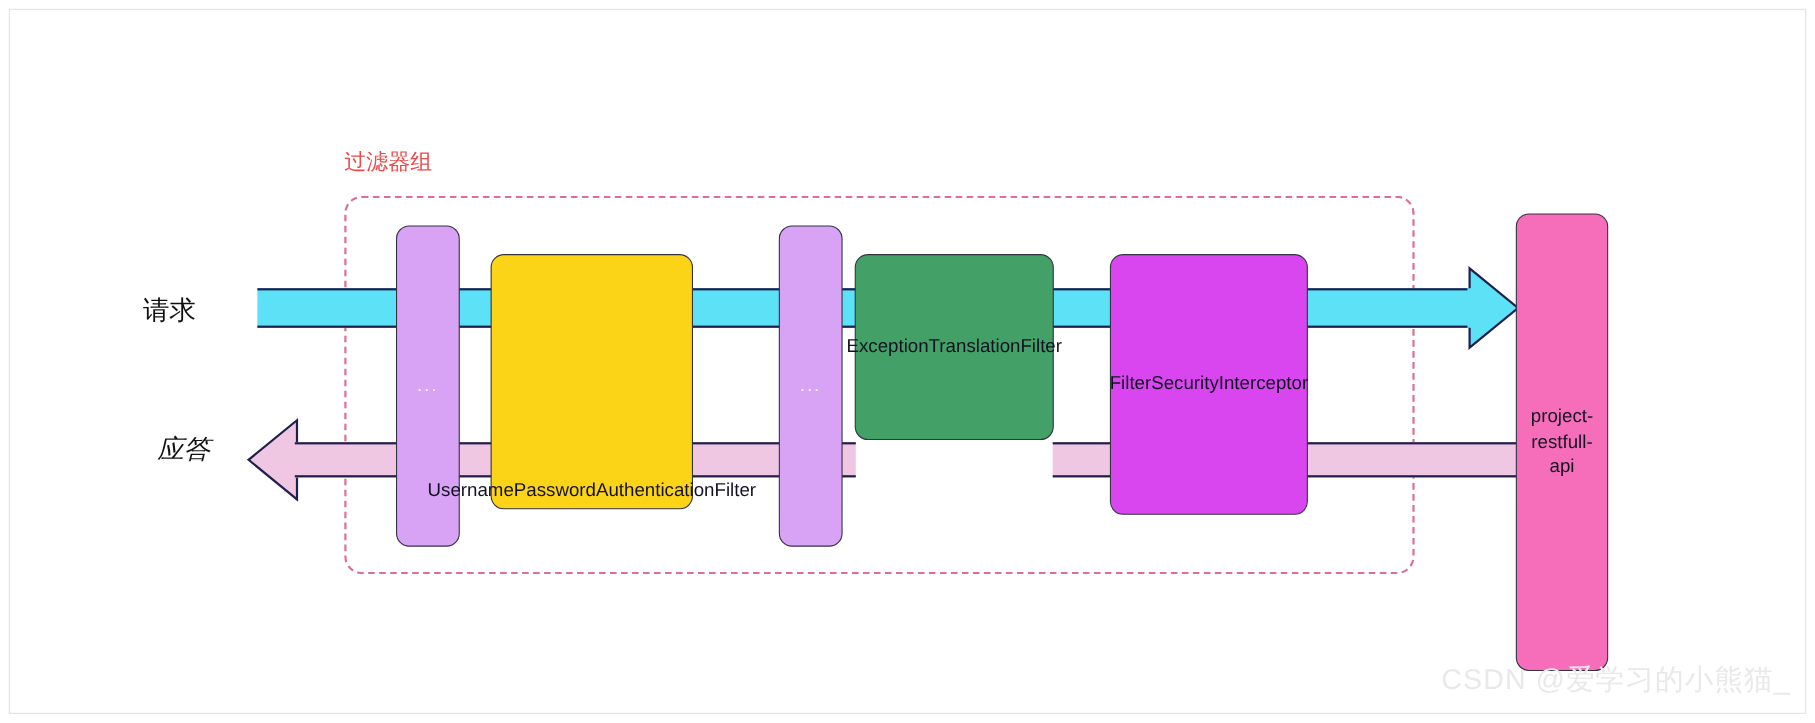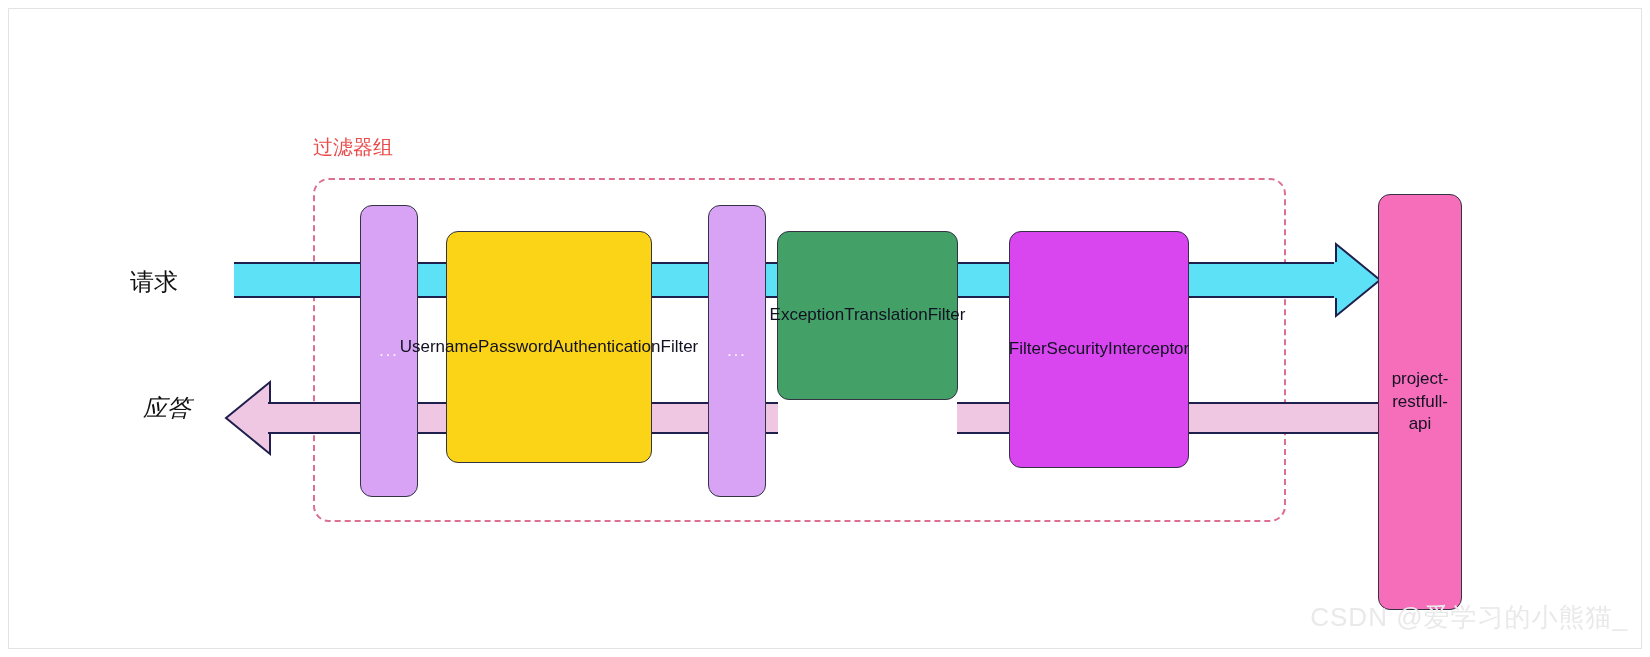--- a/index.html
+++ b/index.html
@@ -168,21 +168,21 @@
   <div class="bar response" style="left:417px; top:402px; width:30px;"></div>
   <div class="bar response" style="left:627px; top:402px; width:82px;"></div>
   <div class="bar response" style="left:765px; top:402px; width:13px;"></div>
   <div class="bar response" style="left:957px; top:402px; width:53px;"></div>
   <div class="bar response" style="left:1188px; top:402px; width:192px;"></div>
 
   <div class="node dots" style="left:360px; top:205px; width:58px; height:292px;">
     <span>...</span>
   </div>
 
-  <div class="node yellow" style="left:446px; top:231px; width:206px; height:232px;">
+  <div class="node yellow" style="left:446px; top:231px; width:184px; height:232px;align-items:flex-end;">
     <span>UsernamePasswordAuthenticationFilter</span>
   </div>
 
   <div class="node dots" style="left:708px; top:205px; width:58px; height:292px;">
     <span>...</span>
   </div>
 
   <div class="node green" style="left:777px; top:231px; width:181px; height:169px;">
     <span>ExceptionTranslationFilter</span>
   </div>

